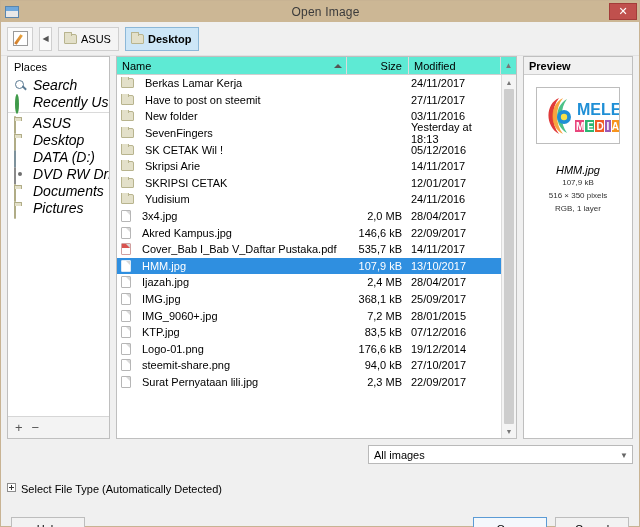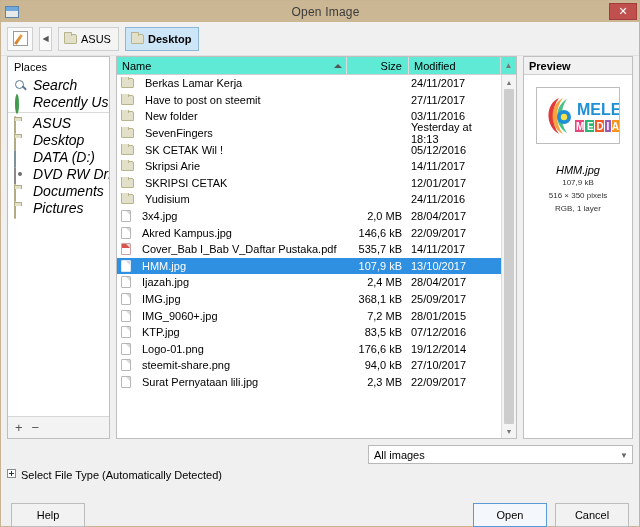--- a/index.html
+++ b/index.html
@@ -337,21 +337,21 @@
     cursor: pointer;
     position: relative;
   }
   #filetype-select .chev {
     position: absolute; right: 4px; top: 50%;
     transform: translateY(-50%);
     color: #666; font-size: 8px;
   }
   #expander {
     display: flex; align-items: flex-start;
-    gap: 5px; margin-top: 4px;
+    gap: 5px; margin-top: 18px;
     font-size: 11px; cursor: pointer;
   }
   .plusbox {
     width: 9px; height: 9px;
     border: 1px solid #8b8b8b;
     background: #fff;
     position: relative;
     flex: 0 0 9px;
   }
   .plusbox:before, .plusbox:after {

